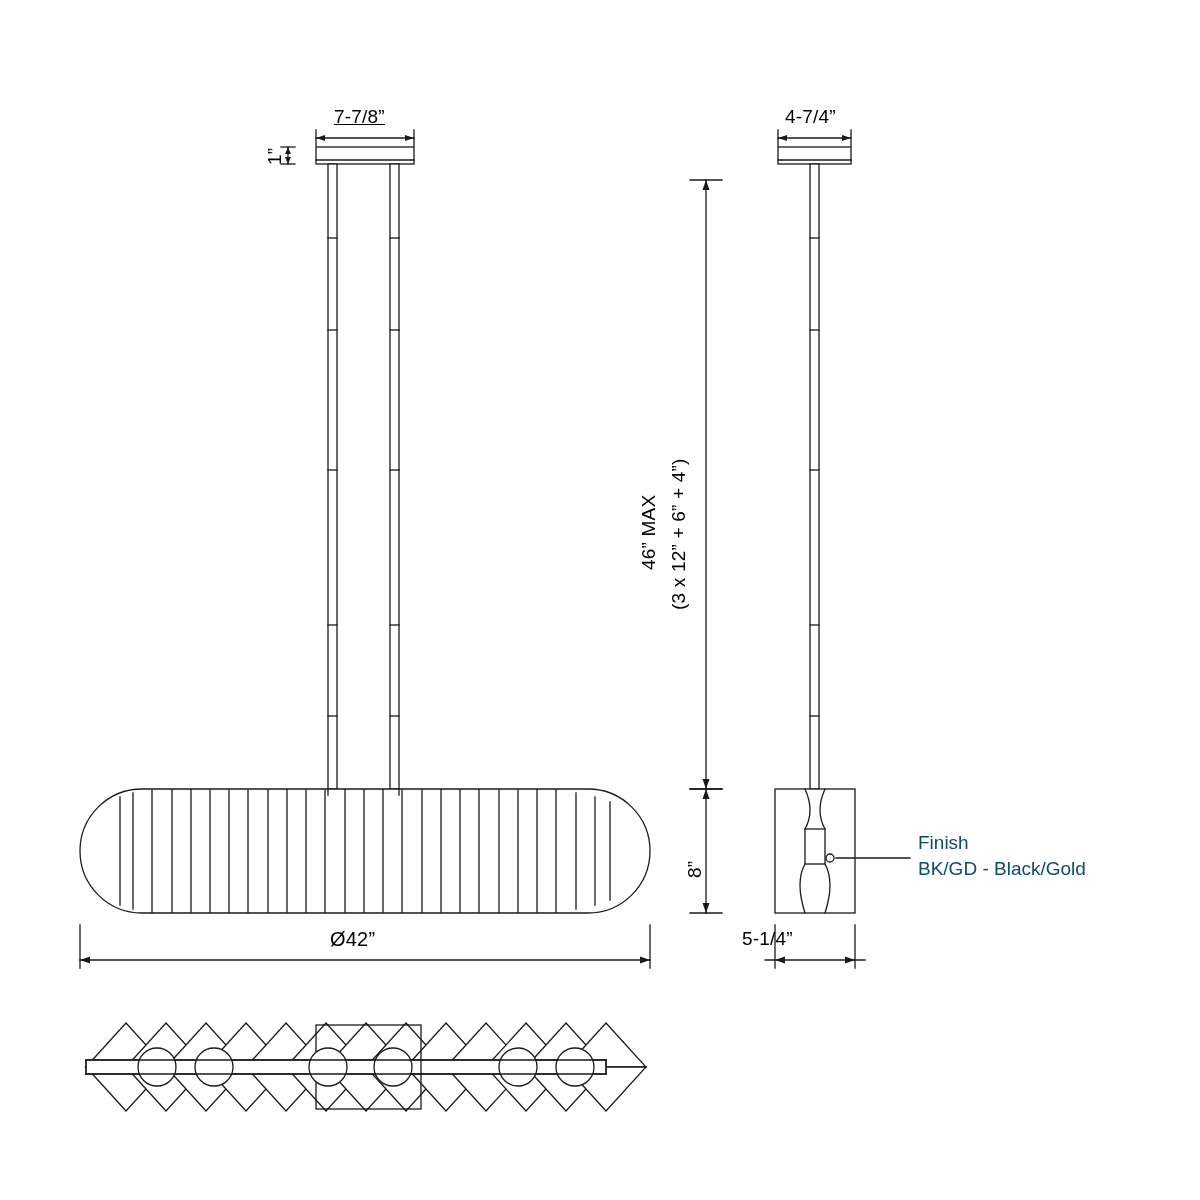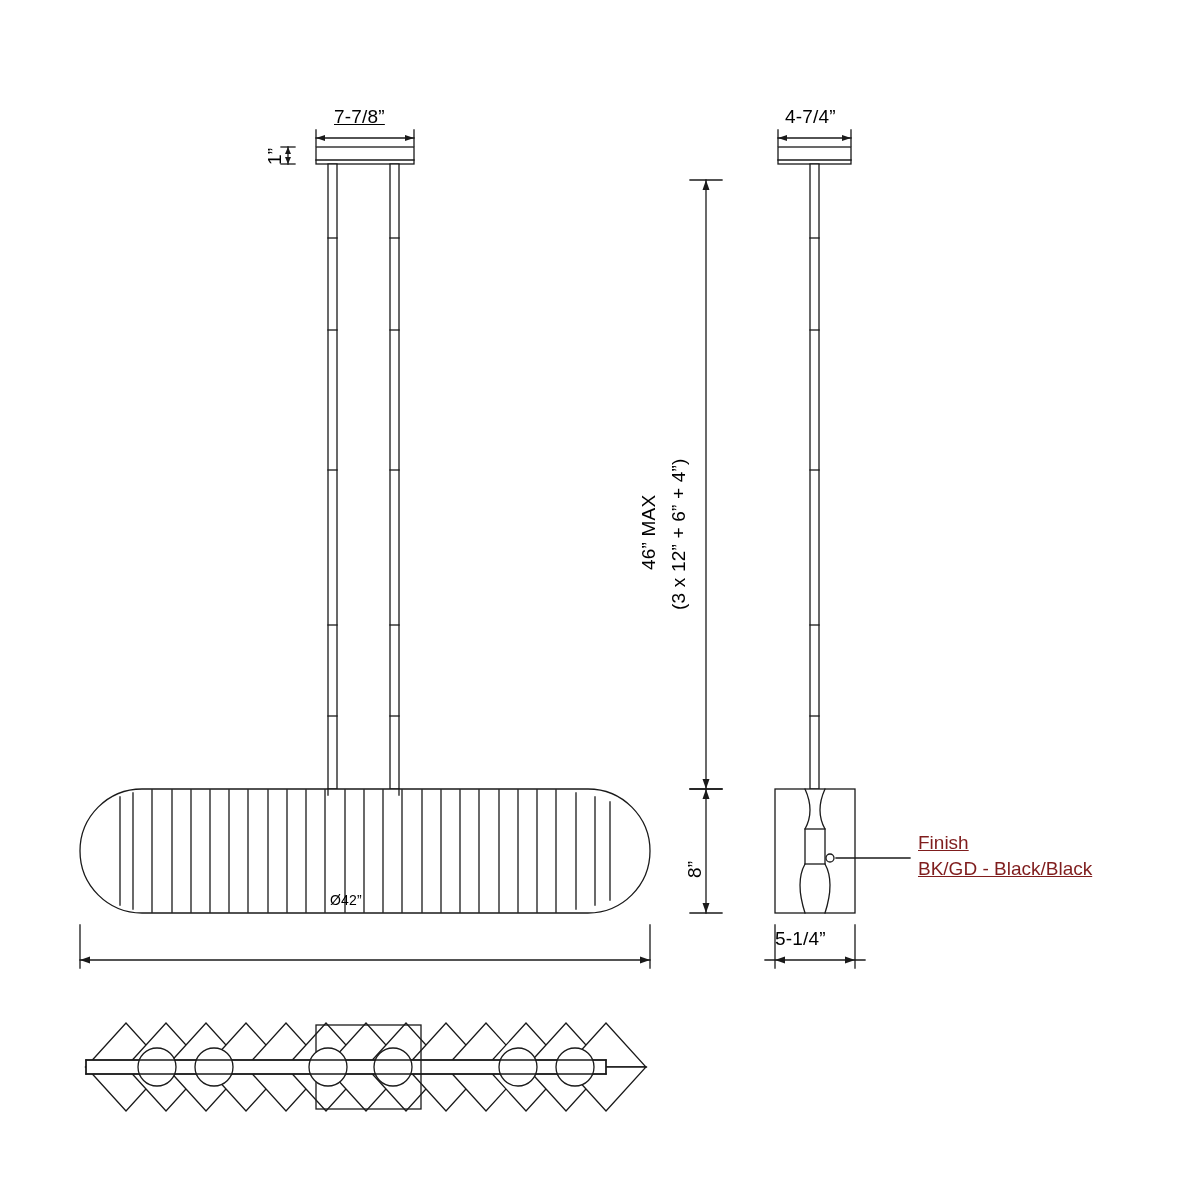--- a/index.html
+++ b/index.html
@@ -31,23 +31,22 @@
     letter-spacing: 0.2px;
   }
   .dim-label.vertical {
     transform-origin: 0 0;
   }
   .finish-label {
     position: absolute;
     font-family: "Liberation Sans", sans-serif;
     font-size: 19px;
     line-height: 26px;
-    color: #7f1d1d;
+    color: #0c4a6e;
     white-space: nowrap;
-    text-decoration: underline;
   }
   #label-width-top {
     left: 334px;
     top: 106px;
     text-decoration: underline;
   }
   #label-canopy-height {
     left: 264px;
     top: 165px;
     transform: rotate(-90deg);
@@ -72,25 +71,25 @@
     font-size: 19px;
   }
   #label-fixture-height {
     left: 684px;
     top: 878px;
     transform: rotate(-90deg);
     transform-origin: 0 0;
   }
   #label-diameter {
     left: 330px;
-    top: 892px;
-    font-size: 14px;
+    top: 928px;
+    font-size: 20px;
   }
   #label-depth {
-    left: 775px;
+    left: 742px;
     top: 928px;
   }
   #label-finish {
     left: 918px;
     top: 830px;
   }
 </style>
 </head>
 <body>
 
@@ -300,14 +299,14 @@
 <div class="dim-label vertical" id="label-canopy-height">1”</div>
 <div class="dim-label" id="label-side-width">4-7/4”</div>
 <div class="dim-label vertical" id="label-drop-line1">46” MAX</div>
 <div class="dim-label vertical" id="label-drop-line2">(3 x 12” + 6” + 4”)</div>
 <div class="dim-label vertical" id="label-fixture-height">8”</div>
 <div class="dim-label" id="label-diameter">Ø42”</div>
 <div class="dim-label" id="label-depth">5-1/4”</div>
 
 <div class="finish-label" id="label-finish">
   <div>Finish</div>
-  <div>BK/GD - Black/Black</div>
+  <div>BK/GD - Black/Gold</div>
 </div>
 
 </body></html>

